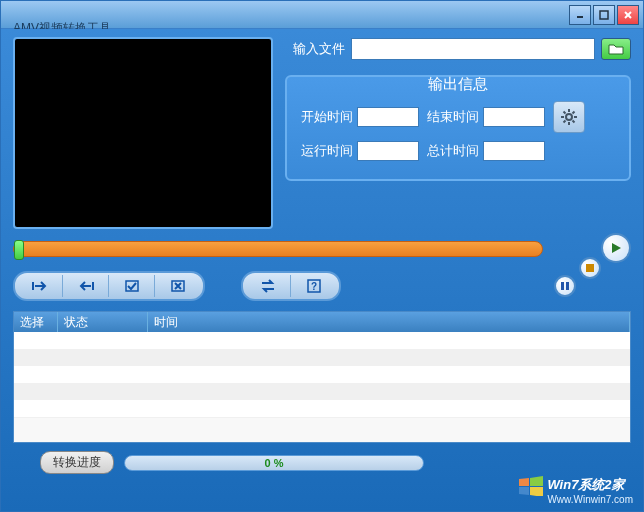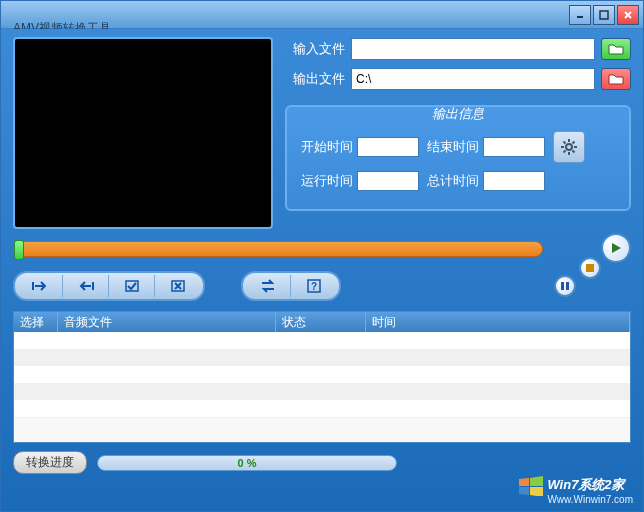--- a/index.html
+++ b/index.html
@@ -16,42 +16,42 @@
 .top-section { display: flex; gap: 12px; }
 .preview { width: 260px; height: 192px; background: #000; border: 2px solid #6ab0f0; border-radius: 4px; }
 .right-panel { flex: 1; display: flex; flex-direction: column; gap: 6px; }
 .file-row { display: flex; align-items: center; gap: 6px; height: 24px; }
 .file-label { color: #fff; font-size: 13px; width: 60px; text-align: right; }
 .file-input { flex: 1; height: 22px; background: #fff; border: 1px solid #3a7ab8; font-size: 12px; padding: 0 4px; }
 .file-btn { width: 30px; height: 22px; border: 1px solid #2a5a8a; border-radius: 3px; cursor: pointer; display: flex; align-items: center; justify-content: center; }
 .btn-green { background: linear-gradient(180deg, #8e8, #4c4); }
 .btn-red { background: linear-gradient(180deg, #f88, #e55); }
 .info-panel { border: 2px solid #6ab0f0; border-radius: 6px; padding: 24px 10px 10px; margin-top: 8px; position: relative; background: linear-gradient(180deg, #4a9ae8, #3a8ad8); }
-.info-title { position: absolute; top: -2px; left: 50%; transform: translateX(-50%); color: #fff; font-size: 13px; padding: 0 8px; font-style: italic; }
+.info-title { position: absolute; top: -2px; left: 50%; transform: translateX(-50%); color: #fff; font-size: 15px; padding: 0 8px; }
 .info-row { display: flex; align-items: center; gap: 4px; margin-bottom: 8px; }
 .info-label { color: #fff; font-size: 13px; width: 56px; text-align: right; }
 .info-input { width: 62px; height: 20px; background: #fff; border: 1px solid #3a7ab8; font-size: 11px; padding: 0 2px; }
 .gear-btn { width: 32px; height: 32px; background: linear-gradient(180deg, #d8e8f8, #a8c8e8); border: 1px solid #6a9ac8; border-radius: 4px; cursor: pointer; display: flex; align-items: center; justify-content: center; margin-left: 4px; }
 .progress-section { margin-top: 12px; position: relative; }
 .slider-track { height: 16px; background: linear-gradient(180deg, #f8a040, #e88020); border: 1px solid #c86010; border-radius: 8px; position: relative; width: 530px; }
 .slider-thumb { position: absolute; left: 0; top: -2px; width: 10px; height: 20px; background: linear-gradient(180deg, #8f8, #4c4); border: 1px solid #2a8a2a; border-radius: 3px; cursor: pointer; }
 .play-controls { position: absolute; right: 0; top: -8px; }
 .play-btn { width: 30px; height: 30px; border-radius: 50%; background: radial-gradient(circle at 30% 30%, #fff, #c8e0f8); border: 2px solid #4a8ac8; cursor: pointer; display: flex; align-items: center; justify-content: center; position: absolute; }
 .play-main { right: 0; top: 0; }
 .play-stop { right: 30px; top: 24px; width: 22px; height: 22px; }
 .play-pause { right: 55px; top: 42px; width: 22px; height: 22px; }
 .toolbar { display: flex; gap: 8px; margin-top: 14px; align-items: center; }
 .tool-group { display: flex; background: linear-gradient(180deg, #d8e8f8, #a8c8e8); border: 2px solid #5a9ad8; border-radius: 14px; padding: 2px; }
 .tool-btn { width: 46px; height: 22px; border: none; background: transparent; cursor: pointer; display: flex; align-items: center; justify-content: center; border-right: 1px solid #7aaad8; color: #1a5a9a; font-weight: bold; }
 .tool-btn:last-child { border-right: none; }
 .table-wrap { margin-top: 10px; background: #f8f8f8; border: 1px solid #4a8ac8; height: 132px; overflow: hidden; }
 .table-header { display: flex; background: linear-gradient(180deg, #5aa0e0, #3a80c0); height: 20px; }
 .th { color: #fff; font-size: 12px; padding: 2px 6px; border-right: 1px solid #6ab0e0; }
 .table-body { background: repeating-linear-gradient(180deg, #fff 0, #fff 17px, #f0f0f0 17px, #f0f0f0 34px); height: 86px; }
-.bottom-bar { display: flex; align-items: center; gap: 10px; margin-top: 8px; }
+.bottom-bar { display: flex; align-items: center; gap: 10px; margin-top: 8px; margin-left: 27px; }
 .progress-label { background: linear-gradient(180deg, #f0f0f0, #d0d0d0); border: 1px solid #888; border-radius: 10px; padding: 2px 12px; font-size: 12px; color: #333; }
 .progress-bar { flex: 1; height: 16px; background: linear-gradient(180deg, #d8e8f8, #b8d0e8); border: 1px solid #5a9ad8; border-radius: 8px; position: relative; display: flex; align-items: center; justify-content: center; max-width: 300px; }
 .progress-text { font-size: 11px; color: #1a8a1a; font-weight: bold; }
 .watermark { position: absolute; right: 10px; bottom: 6px; font-size: 13px; color: #fff; display: flex; align-items: flex-start; gap: 4px; }
 .watermark .sub { font-size: 10px; color: #e0f0ff; display: block; }
 svg { display: block; }
 </style>
 </head>
 <body>
 
@@ -84,29 +84,20 @@
       <div class="right-panel">
         <div class="file-row">
           <div class="file-label">输入文件</div>
           <input class="file-input" value="" style="">
           <div class="file-btn btn-green">
             <svg width="16" height="12">
                 <path d="M1 2h5l2 2h7v7H1z" fill="#fff" stroke="#2a6a2a"></path>
               </svg>
           </div>
         </div>
-        <div class="file-row">
-          <div class="file-label">输出文件</div>
-          <input class="file-input" value="C:\" style="">
-          <div class="file-btn btn-red">
-            <svg width="16" height="12">
-                <path d="M1 2h5l2 2h7v7H1z" fill="#fff" stroke="#a22"></path>
-              </svg>
-          </div>
-        </div>
         <div class="info-panel">
           <div class="info-title">输出信息</div>
           <div class="info-row">
             <div class="info-label">开始时间</div>
             <input class="info-input" value="" style="">
             <div class="info-label">结束时间</div>
             <input class="info-input" value="" style="">
             <div class="gear-btn">
               <svg width="20" height="20" viewBox="0 0 20 20">
                   <circle cx="10" cy="10" r="3" fill="none" stroke="#456" stroke-width="2"></circle>
@@ -187,21 +178,20 @@
               <rect x="1" y="1" width="12" height="12" fill="none" stroke="#15a" stroke-width="1.5"></rect>
               <text x="7" y="11" text-anchor="middle" font-size="10" fill="#15a" font-weight="bold">?</text>
             </svg>
           </button>
       </div>
     </div>
 
     <div class="table-wrap">
       <div class="table-header">
         <div class="th" style="width:44px">选择</div>
-        <div class="th" style="width:218px">音频文件</div>
         <div class="th" style="width:90px">状态</div>
         <div class="th" style="flex:1">时间</div>
       </div>
       <div class="table-body"></div>
     </div>
 
     <div class="bottom-bar">
       <div class="progress-label">转换进度</div>
       <div class="progress-bar">
         <div class="progress-text">0 %</div>

